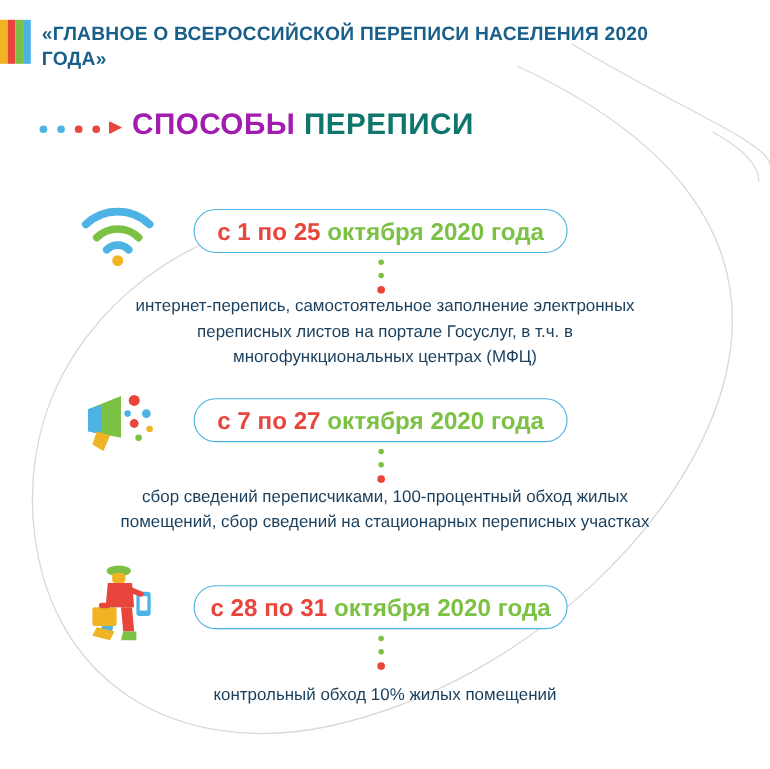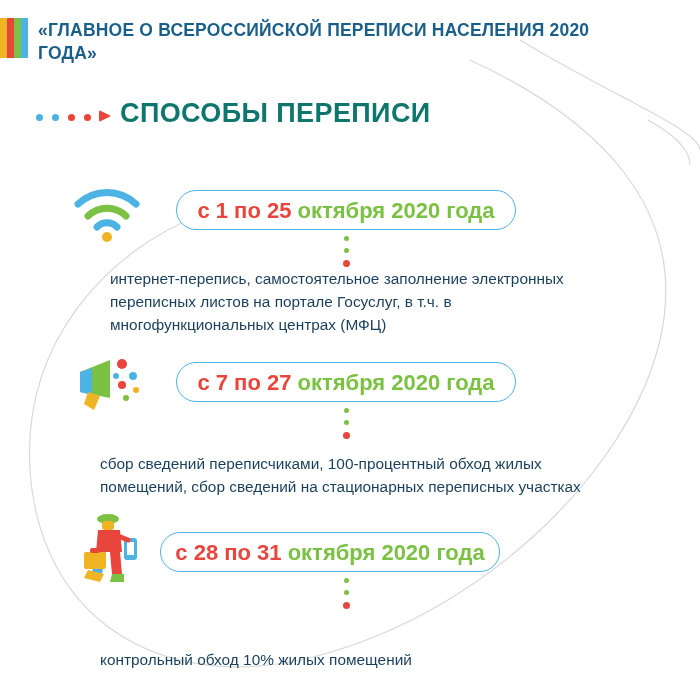--- a/index.html
+++ b/index.html
@@ -70,21 +70,21 @@
   .section-title {
     position: absolute;
     left: 120px;
     top: 98px;
     font-size: 27px;
     font-weight: bold;
     letter-spacing: 0.4px;
     z-index: 3;
     white-space: nowrap;
   }
-  .section-title .w1 { color: #0f766e; }
+  .section-title .w1 { color: #a21caf; }
   .section-title .w2 { color: #0f766e; }
   .dots-lead {
     position: absolute;
     left: 36px;
     top: 113px;
     width: 78px;
     height: 10px;
     z-index: 3;
   }
   .dots-lead span {
@@ -130,21 +130,21 @@
   .dots-down span {
     display: block;
     width: 5px; height: 5px;
     border-radius: 50%;
     margin-bottom: 7px;
   }
   .dots-down span.green { background: #7bc143; }
   .dots-down span.red { background: #e8453c; width:7px; height:7px; margin-left:-1px;}
   .caption {
     position: absolute;
-    text-align: left;
+    text-align: center;
     font-size: 15.4px;
     line-height: 23px;
     color: #1a3f5c;
   }
   .icon-box {
     position: absolute;
   }
   
   [data-interactable] { box-sizing: border-box; }
 </style>
@@ -214,43 +214,43 @@
       <circle cx="46" cy="24" r="3" fill="#4cb3e4"></circle>
     </svg>
     <div class="pill" data-interactable="false" style="left:176px;top:362px;width:340px;">
       <span data-interactable="false">с 7 по 27 </span><span class="accent" data-interactable="false">октября 2020 года</span>
     </div>
     <div class="dots-down" data-interactable="false" style="left:344px;top:408px;">
       <span class="green"></span>
       <span class="green"></span>
       <span class="red"></span>
     </div>
-    <div class="caption" data-interactable="false" style="left:100px;top:452px;width:500px;">сбор сведений переписчиками, 100-процентный обход жилых помещений, сбор сведений на стационарных переписных участках</div>
+    <div class="caption" data-interactable="false" style="left:100px;top:440px;width:500px;">сбор сведений переписчиками, 100-процентный обход жилых помещений, сбор сведений на стационарных переписных участках</div>
   </div>
 
   <div class="block" data-interactable="false" style="left:0;top:0;width:700px;height:0;">
 
     <svg class="icon-box" data-interactable="false" style="left:72px;top:512px;" width="80" height="76" viewBox="0 0 80 76">
       <ellipse cx="36" cy="7" rx="11" ry="5" fill="#7bc143"></ellipse>
       <rect x="30" y="9" width="12" height="9" rx="3" fill="#f0b323"></rect>
       <path d="M26 18 L48 18 L50 40 L24 40 Z" fill="#e8453c"></path>
       <path d="M24 40 L34 40 L30 62 L20 60 Z" fill="#4cb3e4"></path>
       <path d="M38 40 L48 40 L50 62 L40 62 Z" fill="#e8453c"></path>
       <path d="M16 58 L32 62 L28 70 L12 66 Z" fill="#f0b323"></path>
       <path d="M40 62 L52 62 L52 70 L38 70 Z" fill="#7bc143"></path>
       <rect x="12" y="40" width="22" height="17" rx="2" fill="#f0b323"></rect>
       <rect x="18" y="36" width="10" height="5" rx="2" fill="#e8453c"></rect>
       <rect x="52" y="26" width="13" height="22" rx="3" fill="#4cb3e4"></rect>
       <rect x="55" y="30" width="7" height="13" fill="#ffffff"></rect>
       <path d="M46 24 L56 28" stroke="#e8453c" stroke-width="5" stroke-linecap="round"></path>
     </svg>
-    <div class="pill" data-interactable="false" style="left:160px;top:532px;width:340px;">
+    <div class="pill" data-interactable="false" style="left:176px;top:532px;width:340px;">
       <span data-interactable="false">с 28 по 31 </span><span class="accent" data-interactable="false">октября 2020 года</span>
     </div>
     <div class="dots-down" data-interactable="false" style="left:344px;top:578px;">
       <span class="green"></span>
       <span class="green"></span>
       <span class="red"></span>
     </div>
-    <div class="caption" data-interactable="false" style="left:100px;top:648px;width:500px;">контрольный обход 10% жилых помещений</div>
+    <div class="caption" data-interactable="false" style="left:100px;top:620px;width:500px;">контрольный обход 10% жилых помещений</div>
   </div>
 
 </div>
 
 </body></html>

